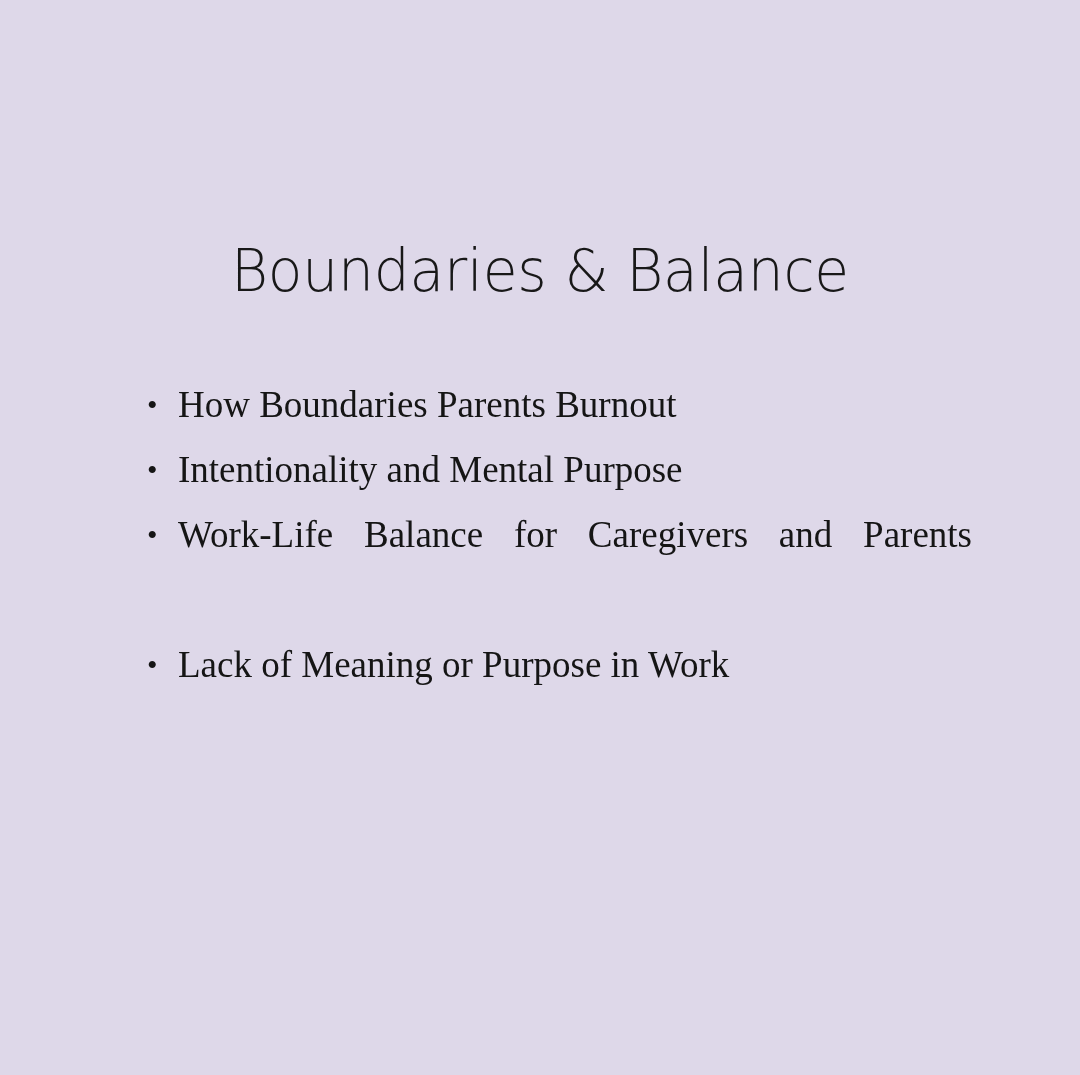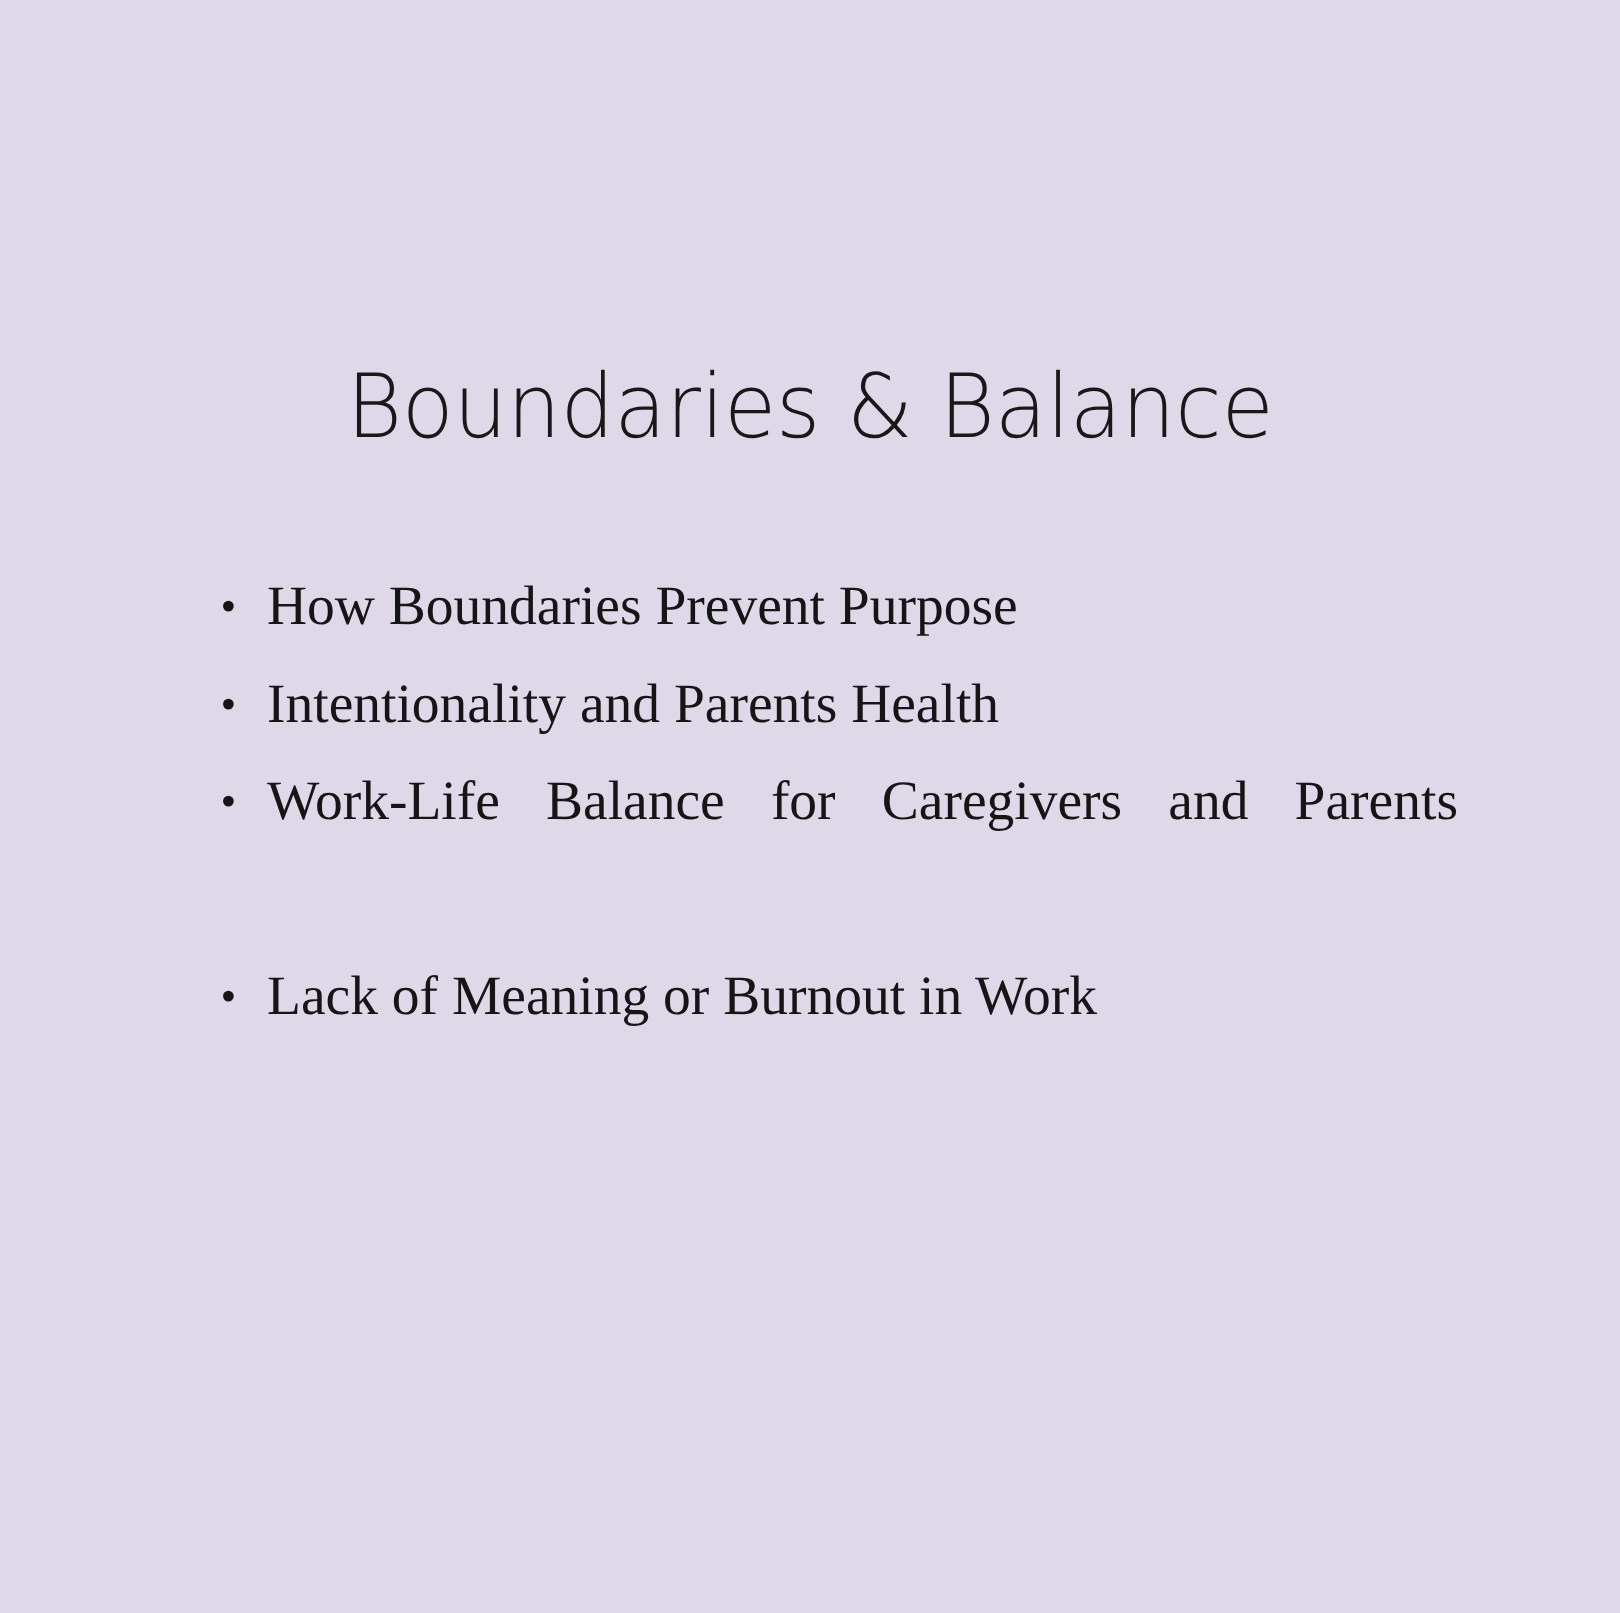--- a/index.html
+++ b/index.html
@@ -99,33 +99,33 @@
 <body style="background: rgb(222, 216, 233);">
 
 <div id="slide" style="background: rgb(222, 216, 233);">
 
   <h1 class="slide-title">Boundaries &amp; Balance</h1>
 
   <ul class="bullet-list">
 
     <li class="bullet-item single" style="color: rgb(21, 21, 21);">
       <span class="bullet-marker" style="color: rgb(21, 21, 21);">•</span>
-      <span class="bullet-text">How Boundaries Prevent Purpose</span>
+      <span class="bullet-text">How Boundaries Parents Burnout</span>
     </li>
 
     <li class="bullet-item single" style="color: rgb(21, 21, 21);">
       <span class="bullet-marker" style="color: rgb(21, 21, 21);">•</span>
-      <span class="bullet-text">Intentionality and Parents Health</span>
+      <span class="bullet-text">Intentionality and Mental Purpose</span>
     </li>
 
     <li class="bullet-item" style="color: rgb(21, 21, 21);">
       <span class="bullet-marker" style="color: rgb(21, 21, 21);">•</span>
       <span class="bullet-text">Work-Life Balance for Caregivers and Parents</span>
     </li>
 
     <li class="bullet-item single" style="color: rgb(21, 21, 21);">
       <span class="bullet-marker" style="color: rgb(21, 21, 21);">•</span>
-      <span class="bullet-text">Lack of Meaning or Burnout in Work</span>
+      <span class="bullet-text">Lack of Meaning or Purpose in Work</span>
     </li>
 
   </ul>
 
 </div>
 
 </body></html>

